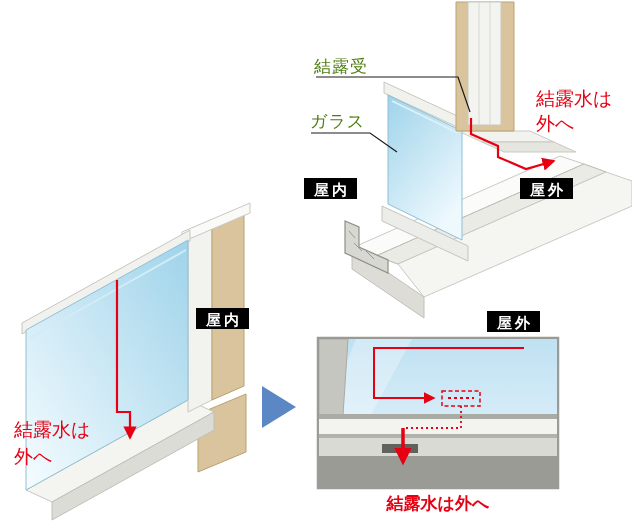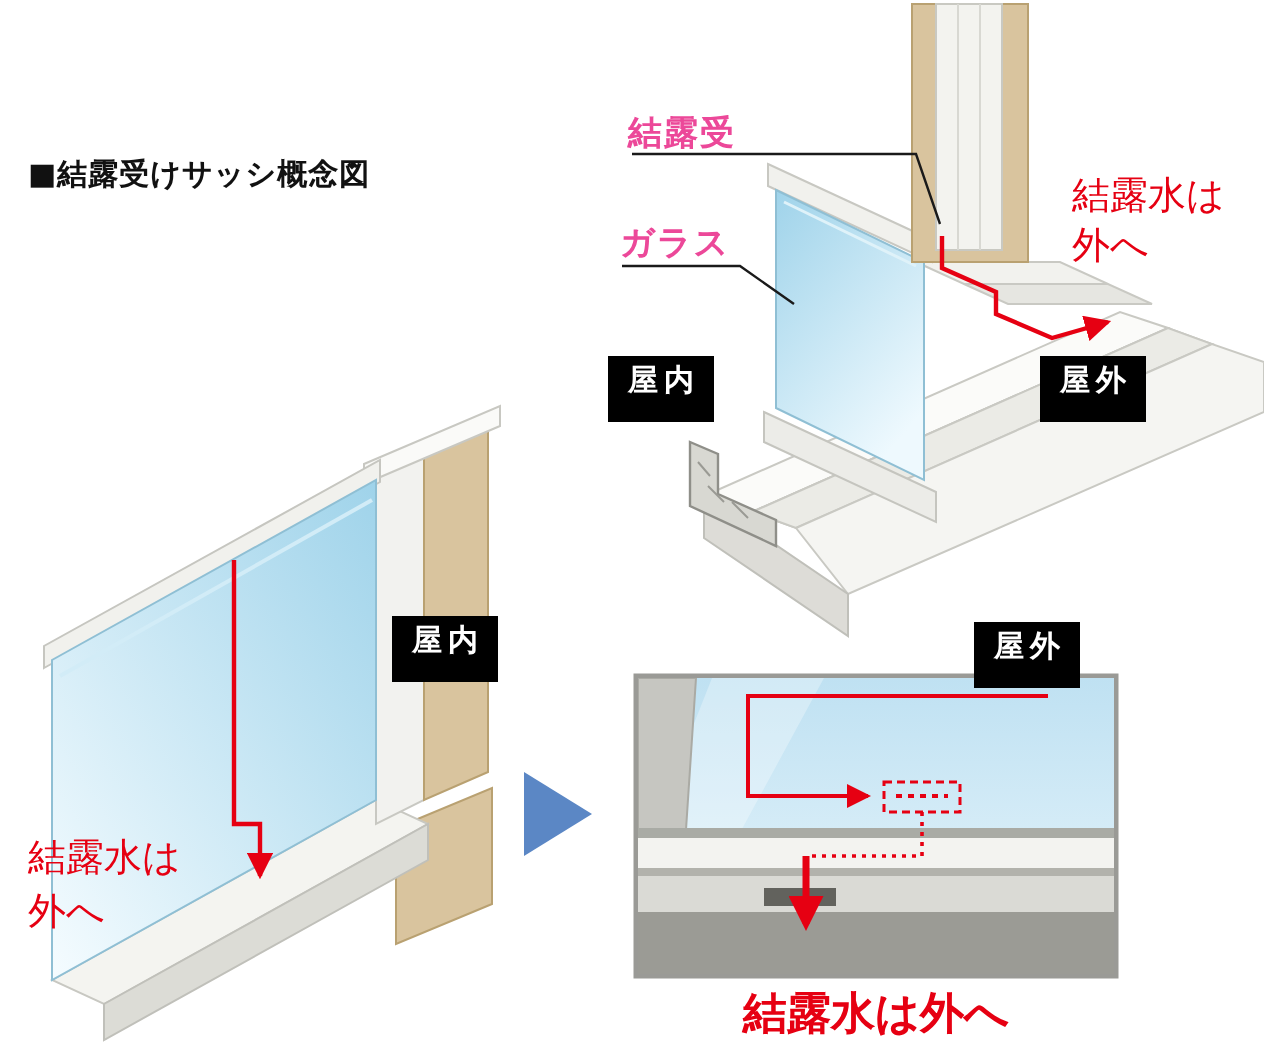--- a/index.html
+++ b/index.html
@@ -2,31 +2,31 @@
 <html style="--accent-red: #e60012; --badge-bg: #000000; --badge-text: #ffffff; --frame-tan: #d9c49e; --glass-blue: #9fd3ea; --transition-blue: #5b87c5;"><head>
 <meta charset="utf-8">
 <style>
   * { margin:0; padding:0; box-sizing:border-box; }
   html,body { background:#fff; }
   body { font-family:"DejaVu Sans", sans-serif; }
   .canvas { position:relative; width:632px; height:525px; background:#fff; overflow:hidden; }
   .abs { position:absolute; }
   .art { left:0; top:0; }
   .title { left:14px; top:78px; font-size:15px; font-weight:bold; color:#111; letter-spacing:0.5px; }
-  .callout { font-size:17px; font-weight:700; color:#ec4899; letter-spacing:1px; }
+  .callout { font-size:17px; font-weight:400; color:#4d7c0f; letter-spacing:1px; }
   .badge {
     background:var(--badge-bg,#000); color:var(--badge-text,#fff);
     font-size:15px; font-weight:bold; letter-spacing:3px;
-    padding:3px 7px 12px 10px; line-height:1.2; white-space:nowrap;
+    padding:3px 7px 0 10px; line-height:1.2; white-space:nowrap;
   }
   .rednote { color:var(--accent-red,#e60012); font-weight:normal; white-space:pre-line; }
   .note-top { left:536px; top:86px; font-size:19px; line-height:1.32; }
   .note-bl  { left:14px;  top:416px; font-size:19px; line-height:1.42; }
   .caption  { left:318px; top:492px; width:240px; text-align:center;
-              font-size:22px; font-weight:bold; color:var(--accent-red,#e60012); }
+              font-size:17px; font-weight:bold; color:var(--accent-red,#e60012); }
 </style>
 </head>
 <body>
 
 <div class="canvas">
 
   <svg class="abs art" width="632" height="525" viewBox="0 0 632 525">
     <defs>
       <linearGradient id="gTop" x1="0" y1="0" x2="0.6" y2="1">
         <stop offset="0" stop-color="#9fd3ea"></stop>
@@ -136,21 +136,20 @@
           <path d="M524,348 L374,348 L374,398 L434,398" fill="none" style="stroke:var(--accent-red,#e60012)" stroke-width="2" marker-end="url(#arr)"></path>
           <rect x="442" y="391" width="38" height="15" fill="none" style="stroke:var(--accent-red,#e60012)" stroke-width="1.5" stroke-dasharray="4,2.5"></rect>
           <line x1="448" y1="398" x2="474" y2="398" style="stroke:var(--accent-red,#e60012)" stroke-width="2" stroke-dasharray="3,3"></line>
           <path d="M461,406 L461,428 L403,428" fill="none" style="stroke:var(--accent-red,#e60012)" stroke-width="1.8" stroke-dasharray="2,3"></path>
           <path d="M403,428 L403,462" fill="none" style="stroke:var(--accent-red,#e60012)" stroke-width="3.5" marker-end="url(#arrBig)"></path>
         </g>
       </g>
     </g>
   </svg>
 
-  <div class="abs title">■結露受けサッシ概念図</div>
 
   <div class="abs callout" style="left:314px;top:55px">結露受</div>
   <div class="abs callout" style="left:310px;top:110px">ガラス</div>
 
   <div class="abs badge" style="left:304px;top:178px">屋内</div>
   <div class="abs badge" style="left:520px;top:178px">屋外</div>
   <div class="abs rednote note-top">結露水は
 外へ</div>
 
   <div class="abs badge" style="left:196px;top:308px">屋内</div>

